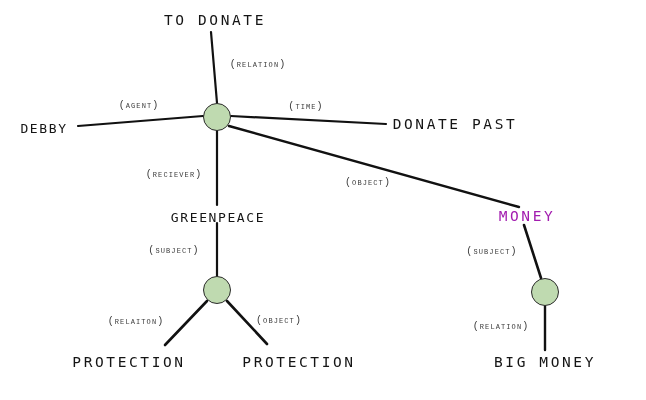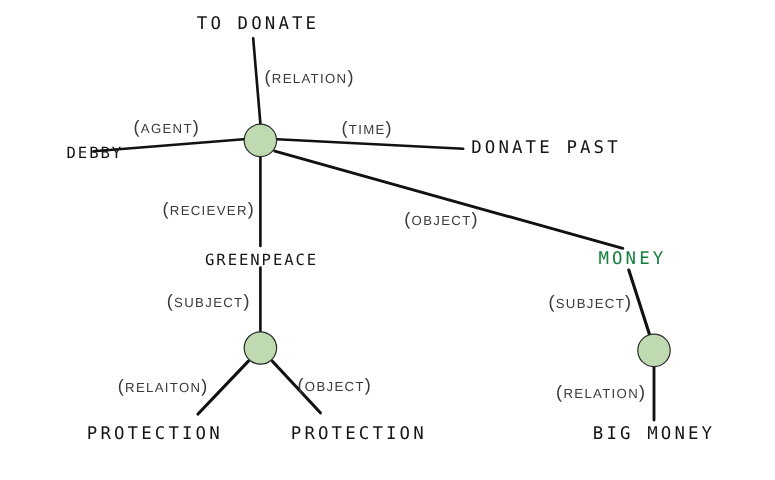--- a/index.html
+++ b/index.html
@@ -47,22 +47,22 @@
     letter-spacing: 1.6px;
   }
   .concept.allcaps {
     font-size: 14.5px;
     letter-spacing: 2.6px;
   }
   .relation {
     position: absolute;
     white-space: nowrap;
     color: #3a3a3a;
-    font-family: Liberation Sans, sans-serif;
-    font-size: 15px;
+    font-family: Liberation Mono, monospace;
+    font-size: 10px;
     letter-spacing: 1.1px;
     font-variant: small-caps;
     text-transform: lowercase;
     line-height: 1;
     transform: translate(-50%, -50%);
   }
 </style>
 </head>
 <body>
 
@@ -81,24 +81,24 @@
       <line x1="545" y1="306" x2="545" y2="350" stroke="#111111" stroke-width="2.4" stroke-linecap="round"></line>
     </svg>
 
   <div id="nodes-layer">
       <div class="node-circle" style="left: 203px; top: 103px; width: 28px; height: 28px; background: rgb(191, 218, 176); border: 1.5px solid rgb(43, 43, 43);"></div>
       <div class="node-circle" style="left: 203px; top: 276px; width: 28px; height: 28px; background: rgb(191, 218, 176); border: 1.5px solid rgb(43, 43, 43);"></div>
       <div class="node-circle" style="left: 531px; top: 278px; width: 28px; height: 28px; background: rgb(191, 218, 176); border: 1.5px solid rgb(43, 43, 43);"></div>
     </div>
   <div id="concepts-layer">
       <div class="concept allcaps" style="left: 215px; top: 20px; color: rgb(21, 21, 21);">TO DONATE</div>
-      <div class="concept smallcaps" style="left: 44px; top: 126px; color: rgb(21, 21, 21); margin-left: 35px;">Debby</div>
+      <div class="concept smallcaps" style="left: 44px; top: 126px; color: rgb(21, 21, 21);">Debby</div>
       <div class="concept allcaps" style="left: 455px; top: 124px; color: rgb(21, 21, 21);">DONATE PAST</div>
       <div class="concept smallcaps" style="left: 218px; top: 215px; color: rgb(21, 21, 21);">Greenpeace</div>
-      <div class="concept allcaps" style="left: 527px; top: 216px; color: #15803d;">MONEY</div>
+      <div class="concept allcaps" style="left: 527px; top: 216px; color: #a21caf;">MONEY</div>
       <div class="concept allcaps" style="left: 129px; top: 362px; color: rgb(21, 21, 21);">PROTECTION</div>
       <div class="concept allcaps" style="left: 299px; top: 362px; color: rgb(21, 21, 21);">PROTECTION</div>
       <div class="concept allcaps" style="left: 545px; top: 362px; color: rgb(21, 21, 21);">BIG MONEY</div>
     </div>
   <div id="relations-layer">
       <div class="relation" style="left: 258px; top: 65px; color: rgb(58, 58, 58);">(RELATION)</div>
       <div class="relation" style="left: 139px; top: 106px; color: rgb(58, 58, 58);">(AGENT)</div>
       <div class="relation" style="left: 306px; top: 107px; color: rgb(58, 58, 58);">(TIME)</div>
       <div class="relation" style="left: 174px; top: 175px; color: rgb(58, 58, 58);">(RECIEVER)</div>
       <div class="relation" style="left: 368px; top: 183px; color: rgb(58, 58, 58);">(OBJECT)</div>

